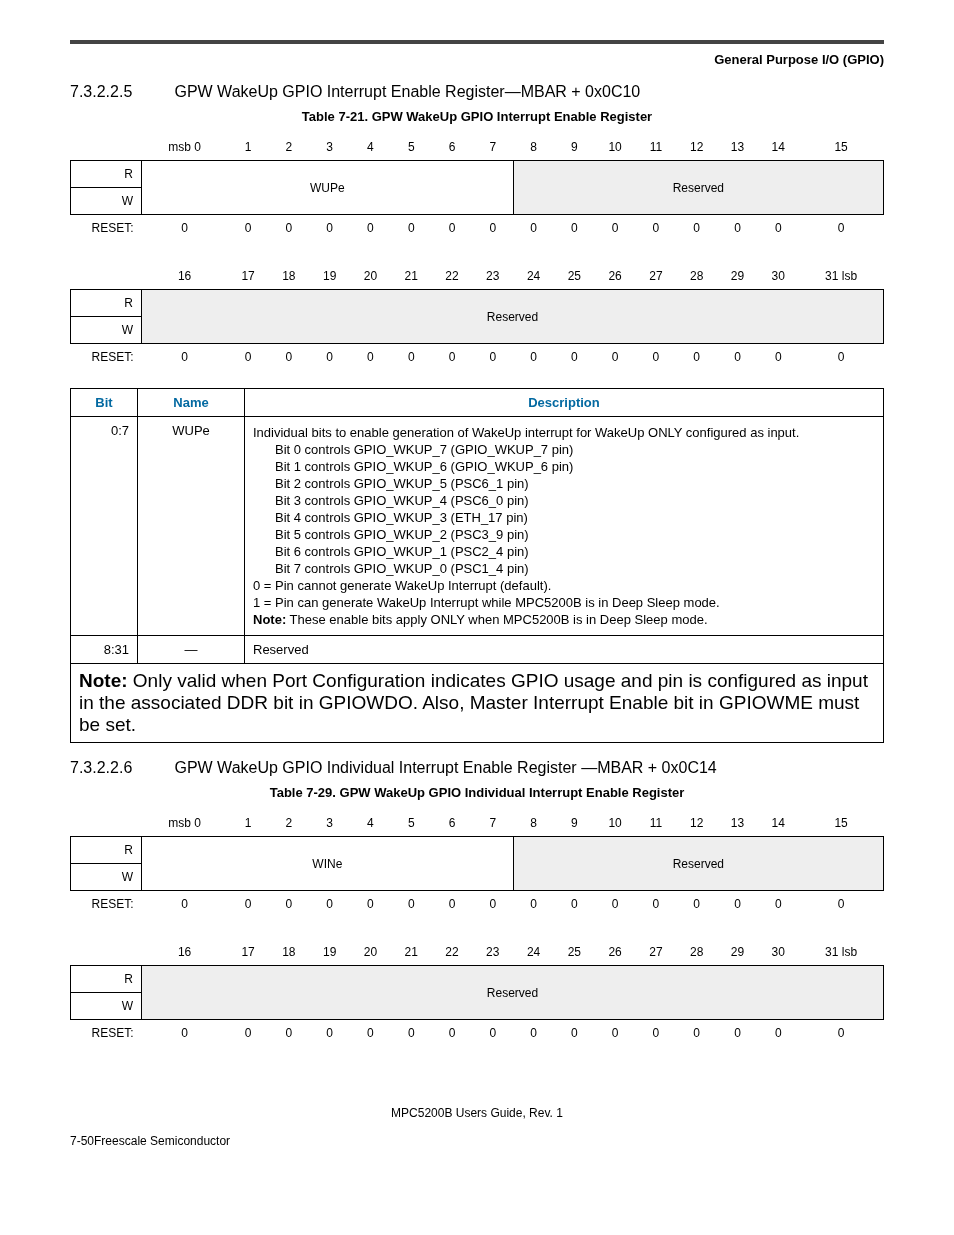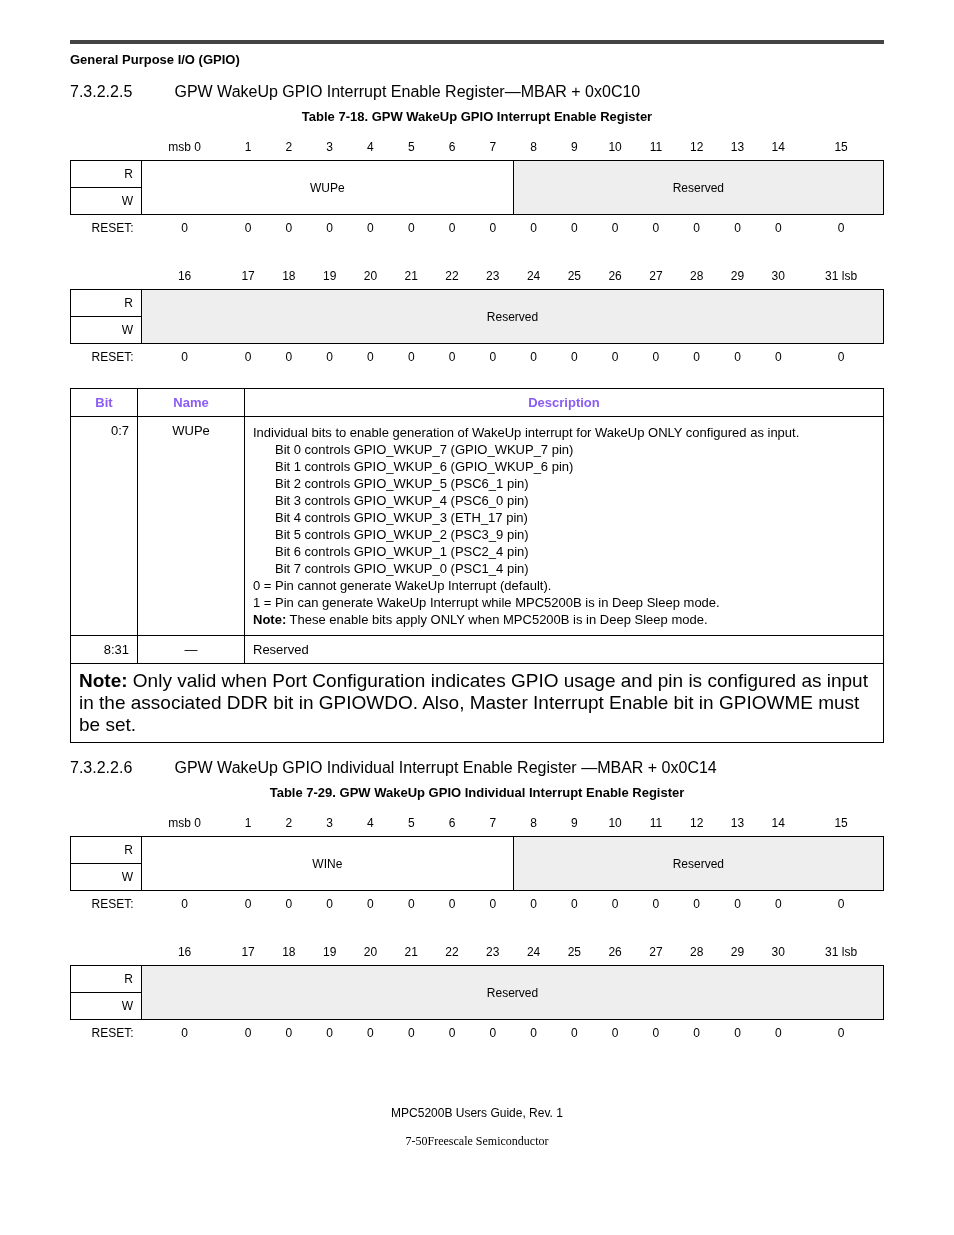--- a/index.html
+++ b/index.html
@@ -11,20 +11,21 @@
     width: 954px;
     box-sizing: border-box;
   }
   .top-rule {
     border-top: 4px solid #444;
     margin-bottom: 8px;
   }
   .header-row {
     font-weight: bold;
     font-size: 13px;
+    text-align: right;
   }
   h2.section-title {
     font-size: 16px;
     font-weight: normal;
     margin: 16px 0 8px 0;
     font-family: Arial, Helvetica, sans-serif;
   }
   .section-num { display:inline-block; width:100px; }
   .table-caption {
     text-align: center;
@@ -59,51 +60,51 @@
     width: 100%;
     font-size: 13px;
     margin-top: 10px;
   }
   table.desc th, table.desc td {
     border: 1px solid #000;
     padding: 6px 8px;
     vertical-align: top;
   }
   table.desc th {
-    color: #8b5cf6;
+    color: #0369a1;
     font-weight: bold;
     text-align: center;
   }
   table.desc td.bitcol { width: 50px; text-align:right; }
   table.desc td.namecol { width: 90px; text-align:center; }
   .desc-lines div { margin: 2px 0; }
   .desc-lines .indent { margin-left: 22px; }
   .footnote-row td {
     border-top: 1px solid #000;
     padding: 6px 8px;
     font-size: 19px;
   }
   .footer {
     margin-top: 60px;
     font-size: 12px;
   }
   .footer .center { text-align:center; font-weight:normal; margin-bottom:14px;}
-  .footer .row { display:flex; justify-content:center;font-family:Liberation Serif, serif; }
+  .footer .row { display:flex; justify-content:flex-start; }
 </style>
 </head>
 <body>
 
 <div class="top-rule"></div>
 <div class="header-row">General Purpose I/O (GPIO)</div>
 
 <h2 class="section-title">
   <span class="section-num">7.3.2.2.5</span>
   <span>GPW WakeUp GPIO Interrupt Enable Register—MBAR + 0x0C10</span>
 </h2>
-<div class="table-caption">Table 7-18. GPW WakeUp GPIO Interrupt Enable Register</div>
+<div class="table-caption">Table 7-21. GPW WakeUp GPIO Interrupt Enable Register</div>
 
 <table class="bits">
   <tbody>
       <tr class="bitnum">
     <td class="labelcol"></td>
     <td>msb 0</td>
         <td>1</td>
         <td>2</td>
         <td>3</td>
     <td>4</td>

